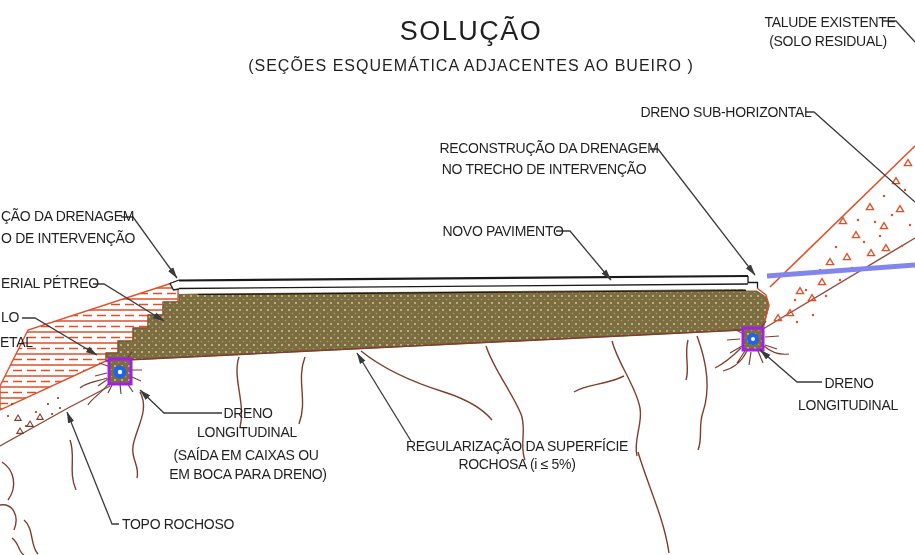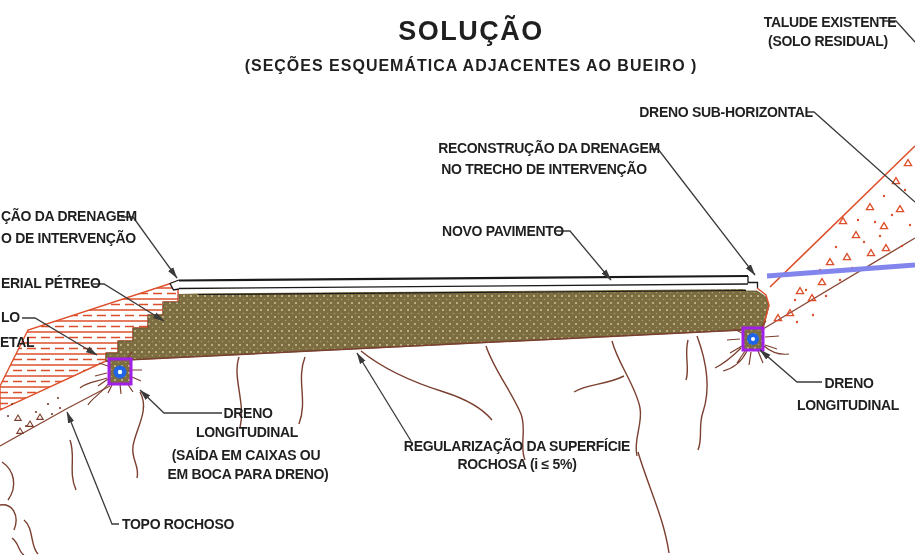--- a/index.html
+++ b/index.html
@@ -1,20 +1,20 @@
 <!DOCTYPE html>
 <html style="--orange: #dd4f2a; --olive: #7c6e41; --blue: #8286ec; --purple: #a21fe8; --cblue: #1e63e8; --rock: #8a4a38; --crack: #7b3f2f; --leader: #3a3a3a; --ink: #1f1f1f;"><head>
 <meta charset="utf-8">
 <style>
   :root{
     --orange:#dd4f2a; --olive:#7c6e41; --blue:#8286ec; --purple:#a21fe8;
     --cblue:#1e63e8; --rock:#8a4a38; --crack:#7b3f2f; --leader:#3a3a3a; --ink:#1f1f1f;
   }
   html,body{margin:0;padding:0;background:#ffffff;}
-  #stage{position:relative;width:915px;height:555px;overflow:hidden;background:#fff;font-weight:bold;}
+  #stage{position:relative;width:915px;height:555px;overflow:hidden;background:#fff;}
   svg{display:block;}
   .lbl{font-family:"Liberation Sans",sans-serif;font-size:14px;fill:var(--ink);letter-spacing:-0.3px;}
   .ttl{font-family:"Liberation Sans",sans-serif;font-size:27px;letter-spacing:1.5px;fill:var(--ink);}
   .sub{font-family:"Liberation Sans",sans-serif;font-size:16px;letter-spacing:1px;fill:var(--ink);}
   .ldr{stroke:var(--leader);stroke-width:1.3;fill:none;}
   .t-or{fill:none;stroke:var(--orange);stroke-width:1.3;}
   .d-or{fill:var(--orange);}
   .t-br{fill:none;stroke:var(--crack);stroke-width:1.1;}
   .d-br{fill:var(--crack);}
   .crk{fill:none;stroke:var(--crack);stroke-width:1.4;}

